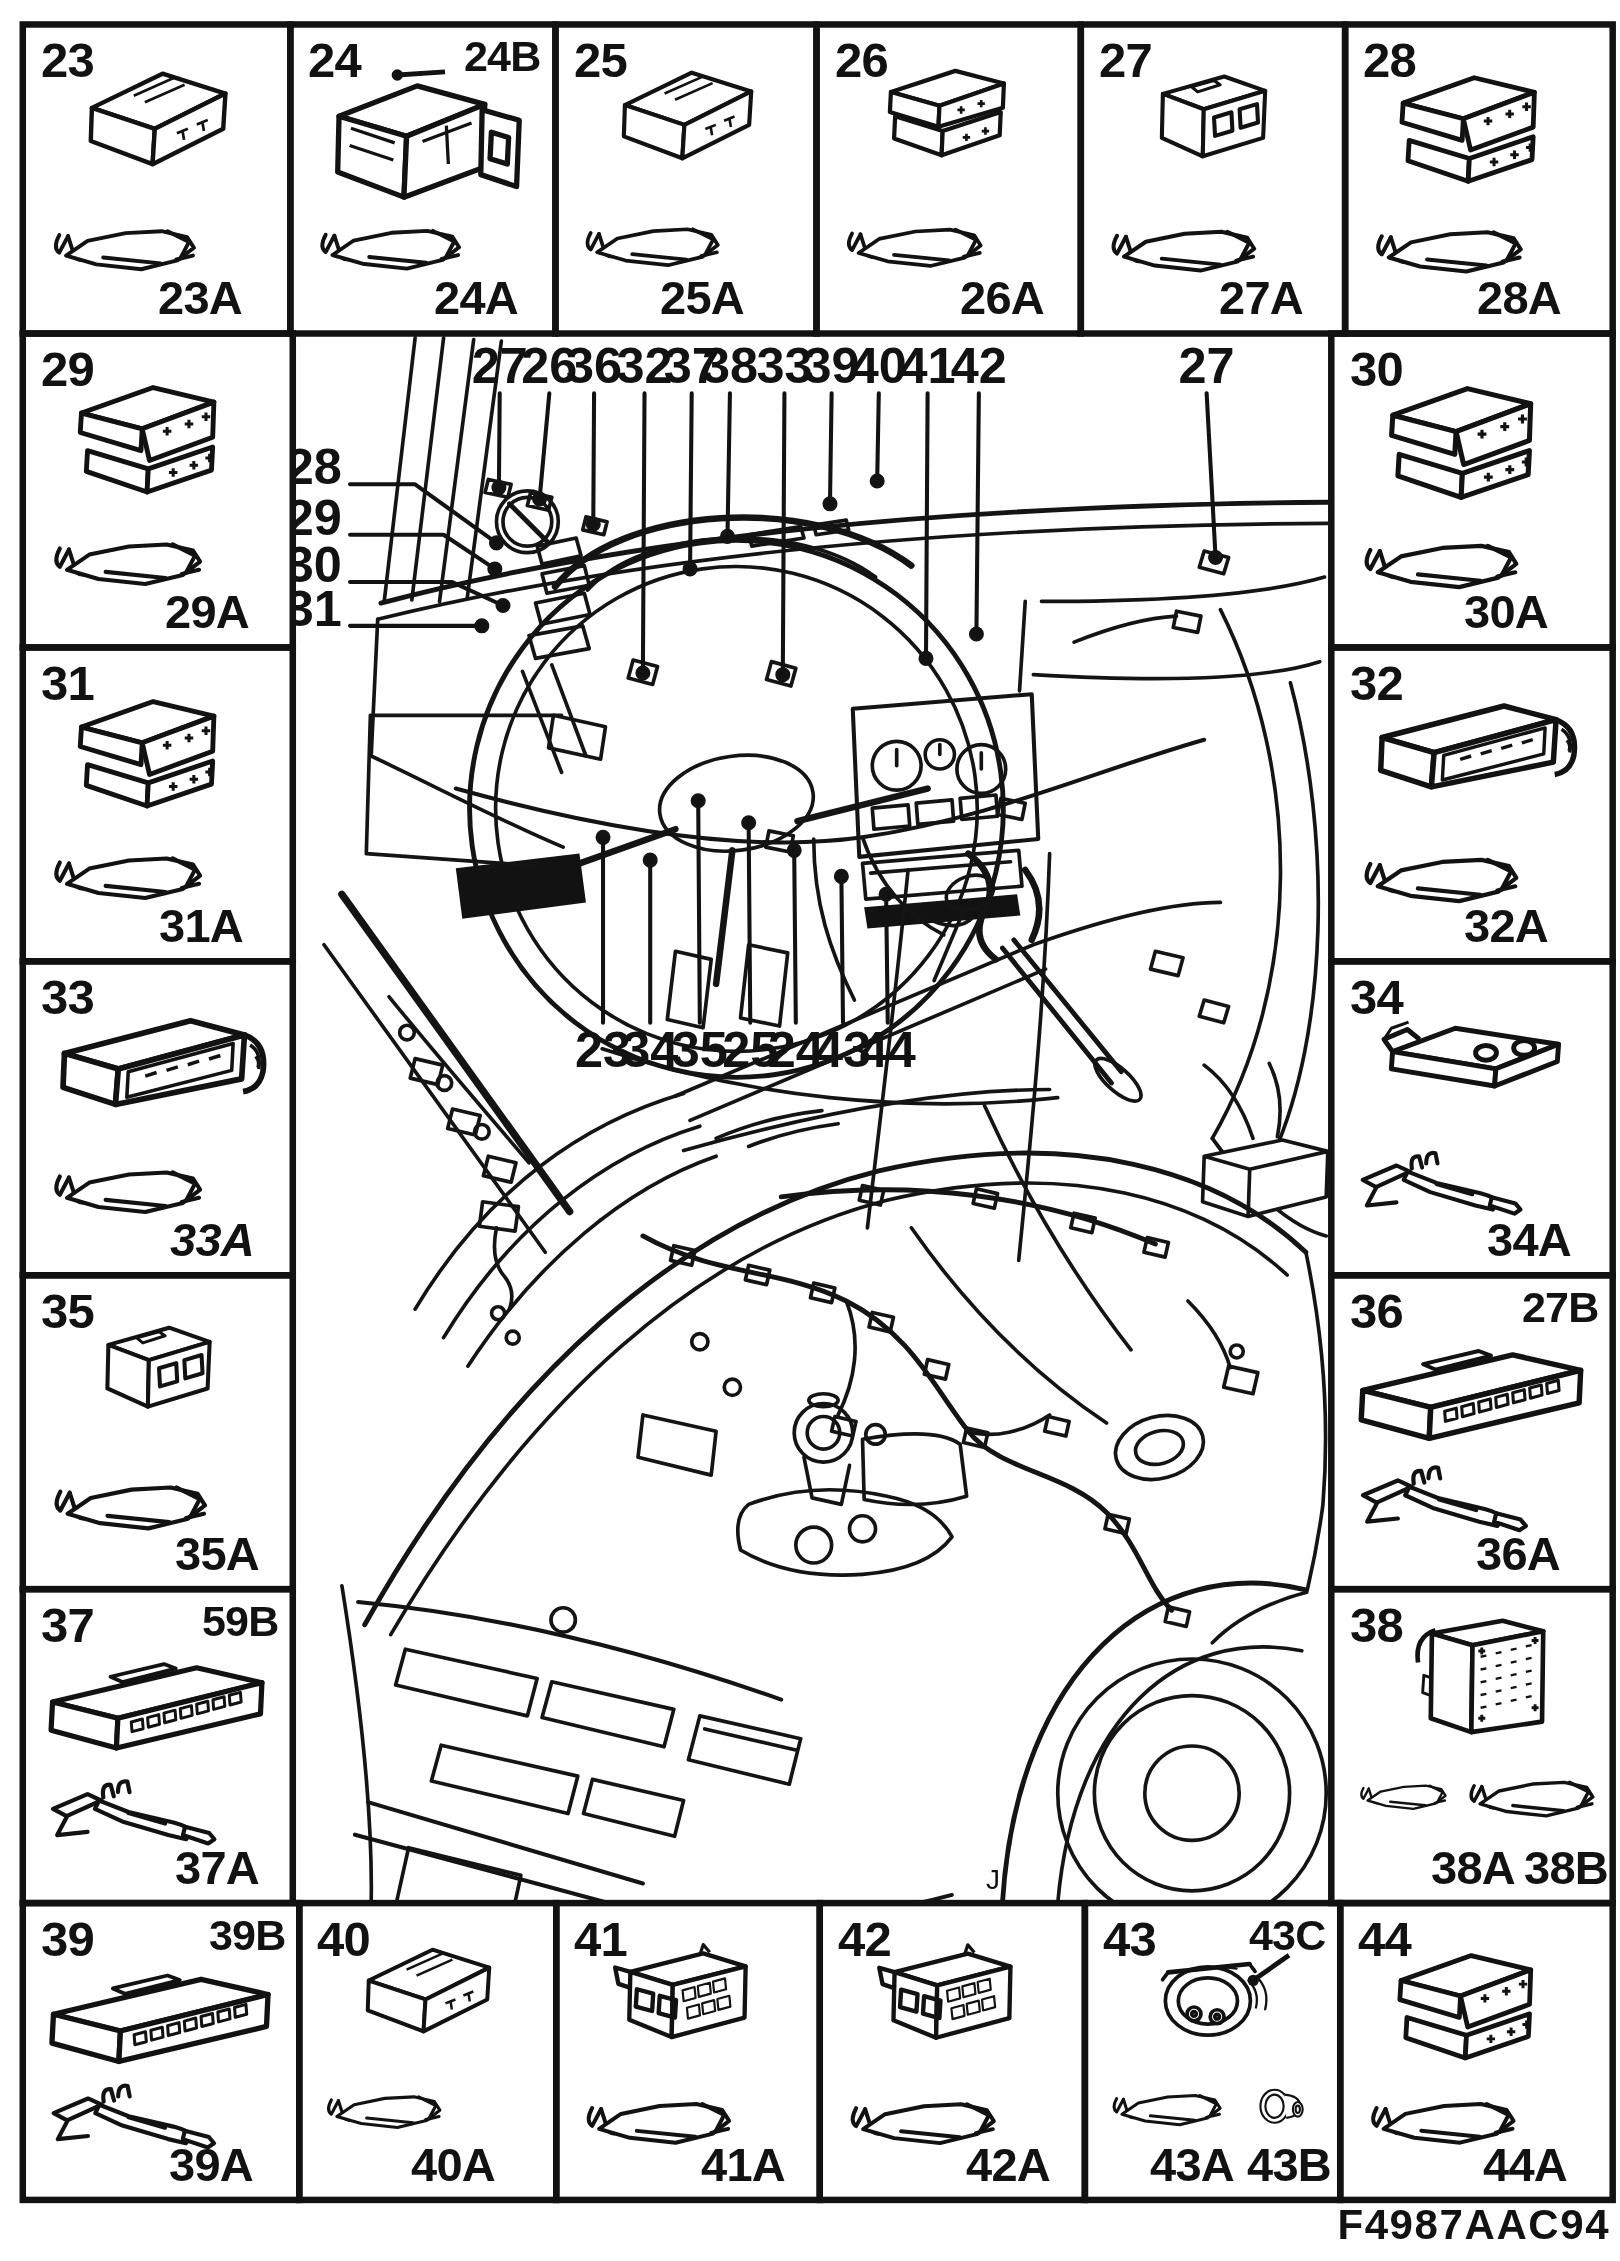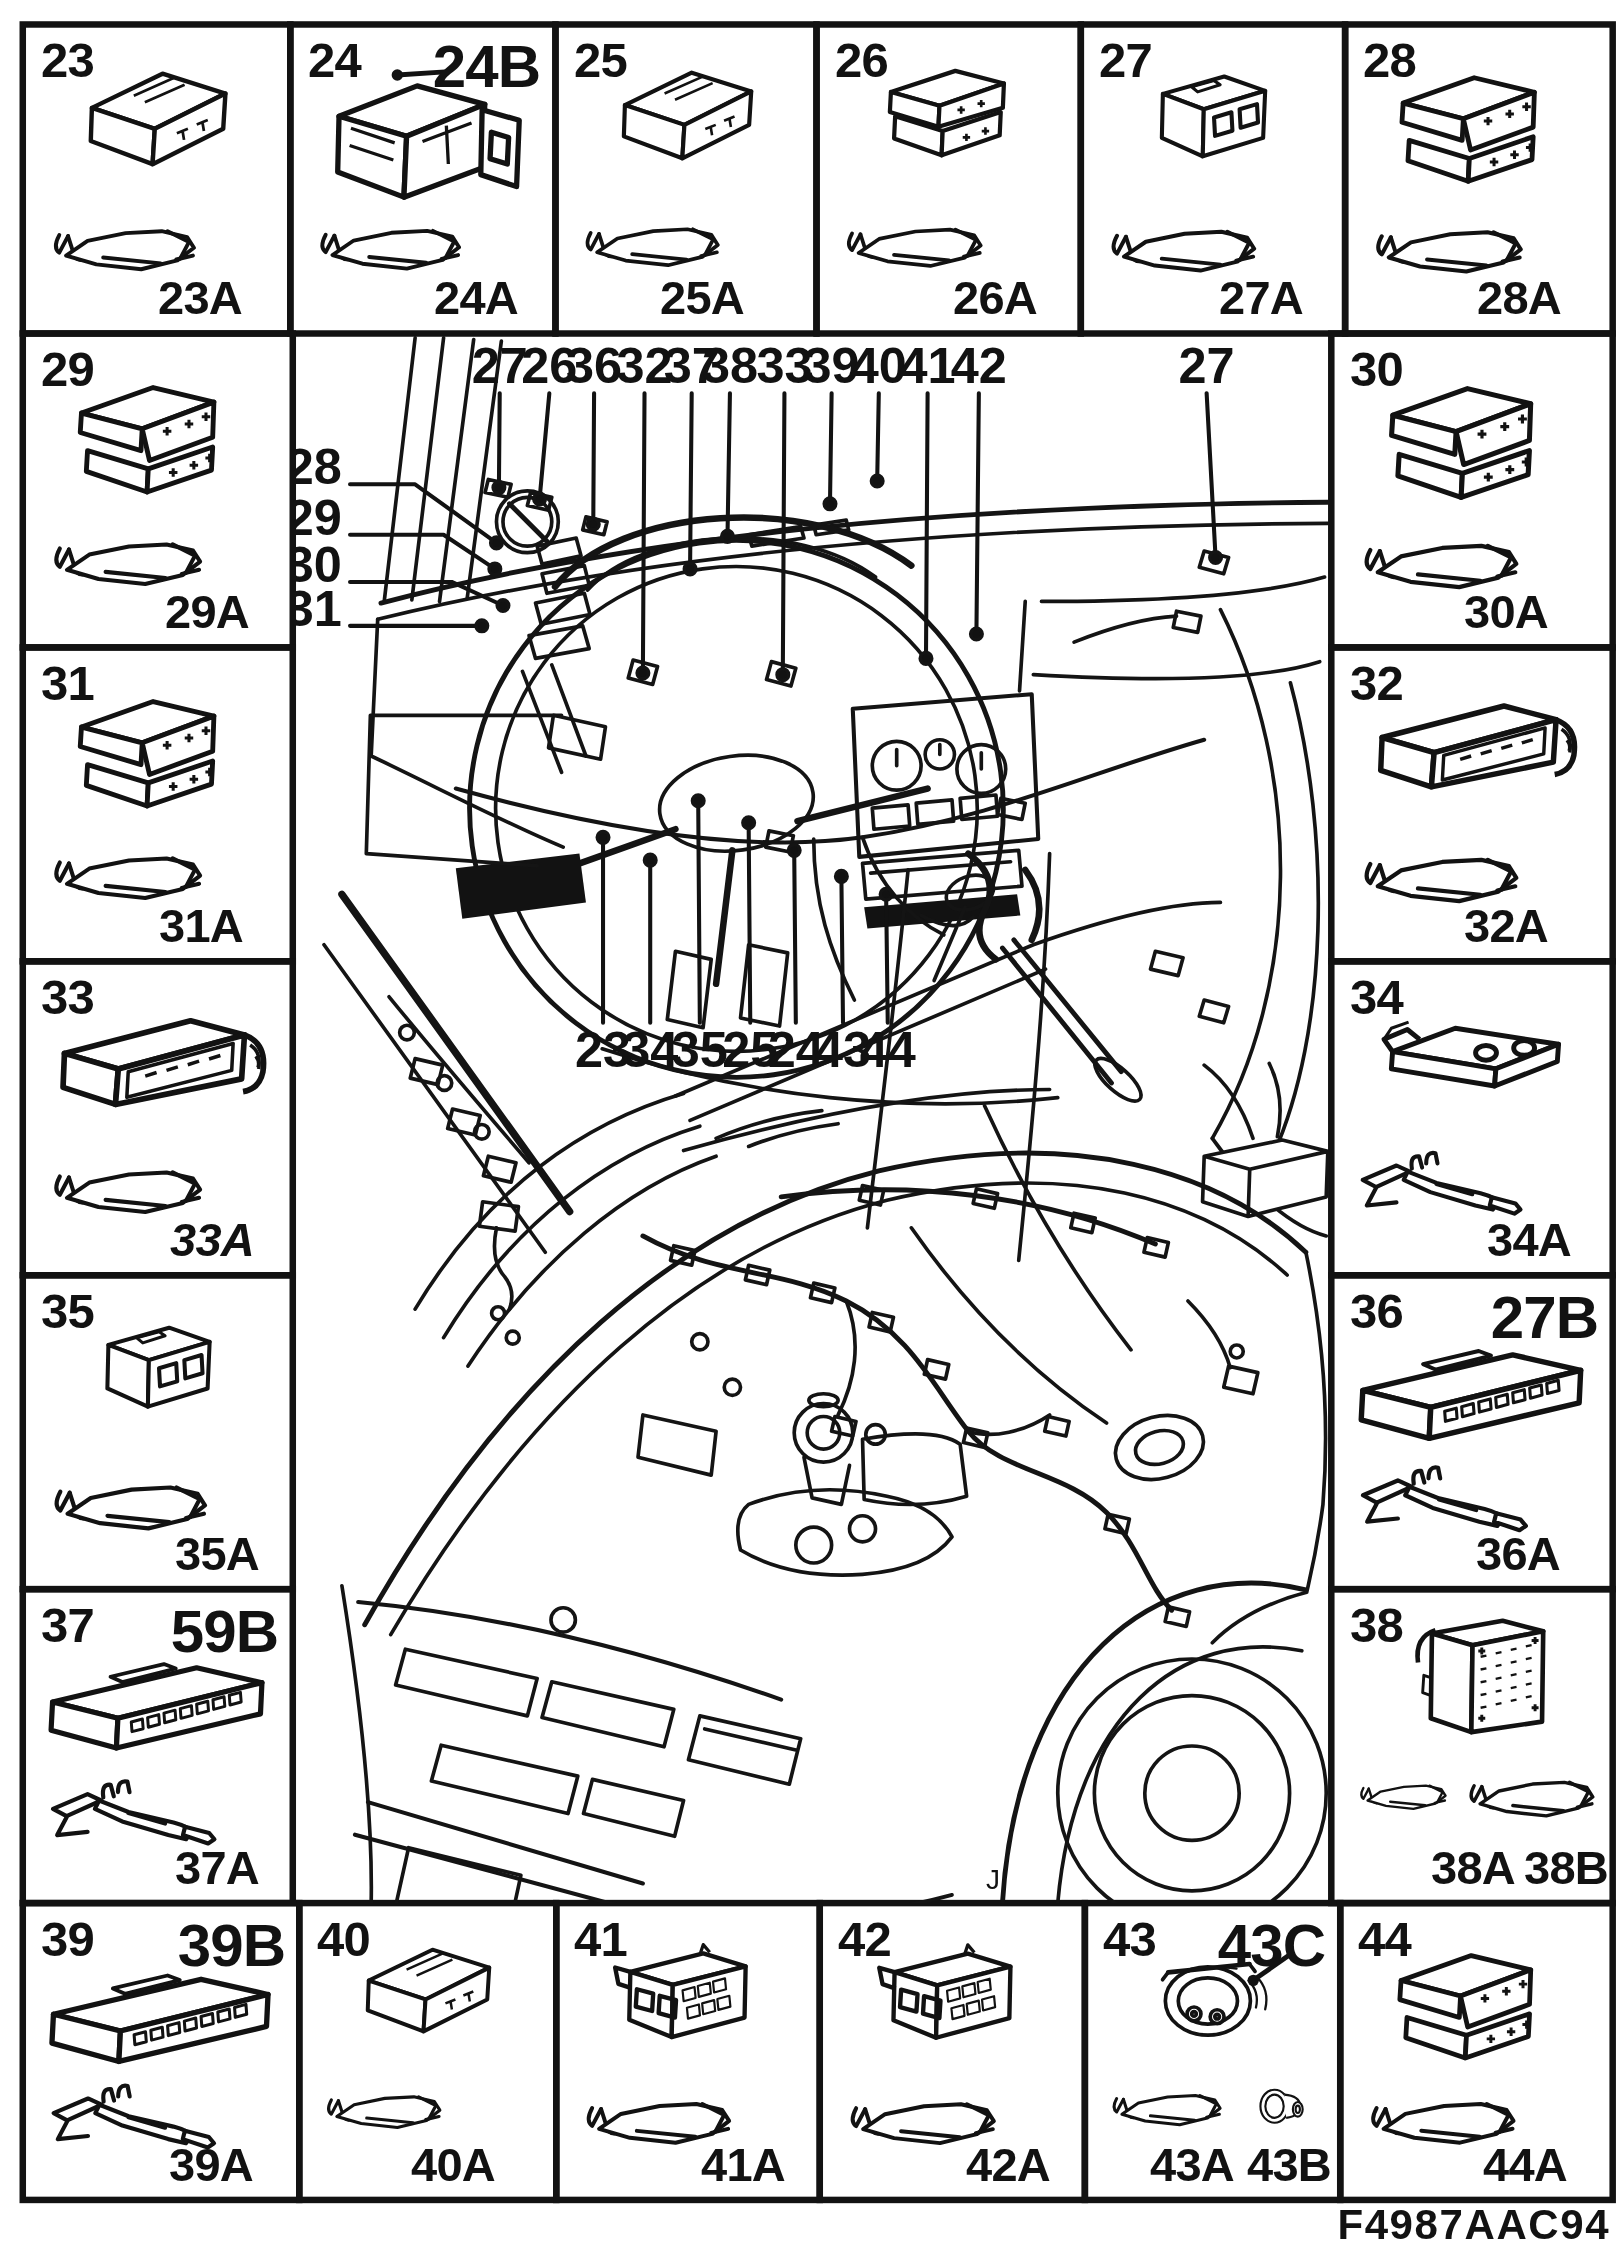--- a/index.html
+++ b/index.html
@@ -3,21 +3,21 @@
 <meta charset="utf-8">
 <style>
   html,body{margin:0;padding:0;background:#fff;}
   #page{position:relative;width:1620px;height:2261px;background:#ffffff;overflow:hidden;
         font-family:"Liberation Sans","DejaVu Sans",sans-serif;color:#121212;border-radius:13px;}
   #grid-svg,#center-svg{position:absolute;pointer-events:none;}
   #grid-svg{left:0;top:0;}
   #center-svg{left:293px;top:333px;}
   .cell{position:absolute;}
   .cell .num{position:absolute;left:18px;top:8.1px;font-size:49px;font-weight:700;letter-spacing:-0.8px;}
-  .cell .num2{position:absolute;right:14.6px;top:8.1px;font-size:60px;font-weight:700;letter-spacing:-0.8px;}
+  .cell .num2{position:absolute;right:14.6px;top:8.1px;font-size:43px;font-weight:700;letter-spacing:-0.8px;}
   .cell .la{position:absolute;width:130px;margin-left:-65px;bottom:8.1px;text-align:center;
             font-size:47px;font-weight:700;letter-spacing:-0.8px;}
   .cell svg.art{position:absolute;left:0;top:0;}
   #figure-code{position:absolute;right:9.8px;top:2201px;width:488px;text-align:right;
                font-size:42px;font-weight:700;letter-spacing:1.6px;}
   #stray-mark{position:absolute;left:986px;top:1864px;font-size:28px;font-weight:400;}
   .co{font-size:62px;font-weight:700;}
 </style>
 </head>
 <body>
@@ -76,21 +76,21 @@
         </svg>
         <span class="num">25</span>
         <div class="la" style="left: 146px;">25A</div>
       </div>
       <div class="cell" style="left: 817px; top: 24.4px; width: 264px; height: 309px;">
         <svg class="art" width="264" height="309" viewBox="0 0 325 380">
           <use href="#s-stack6" x="58.5" y="38" width="208" height="156"></use>
           <use href="#s-termF" x="26" y="212.8" width="195" height="114.70588235294117"></use>
         </svg>
         <span class="num">26</span>
-        <div class="la" style="left: 178px; margin-top: 6px;">26A</div>
+        <div class="la" style="left: 185px; margin-top: 6px;">26A</div>
       </div>
       <div class="cell" style="left: 1081px; top: 24.4px; width: 264px; height: 309px;">
         <svg class="art" width="264" height="309" viewBox="0 0 325 380">
           <use href="#s-cube2" x="61.75" y="38" width="201.5" height="151.125"></use>
           <use href="#s-termF" x="26" y="212.8" width="208" height="122.3529411764706"></use>
         </svg>
         <span class="num">27</span>
         <div class="la" style="left: 180px;">27A</div>
       </div>
       <div class="cell" style="left: 1345px; top: 24.4px; width: 268px; height: 309px;">

